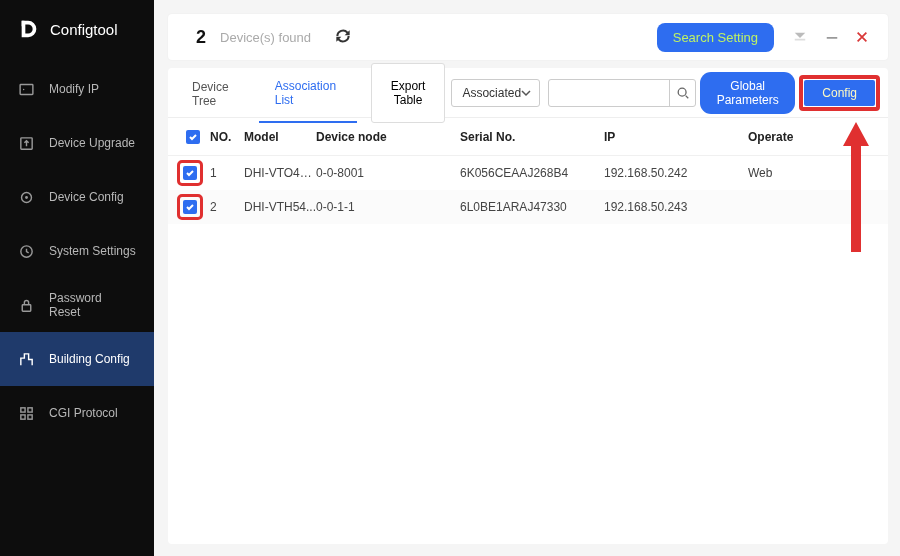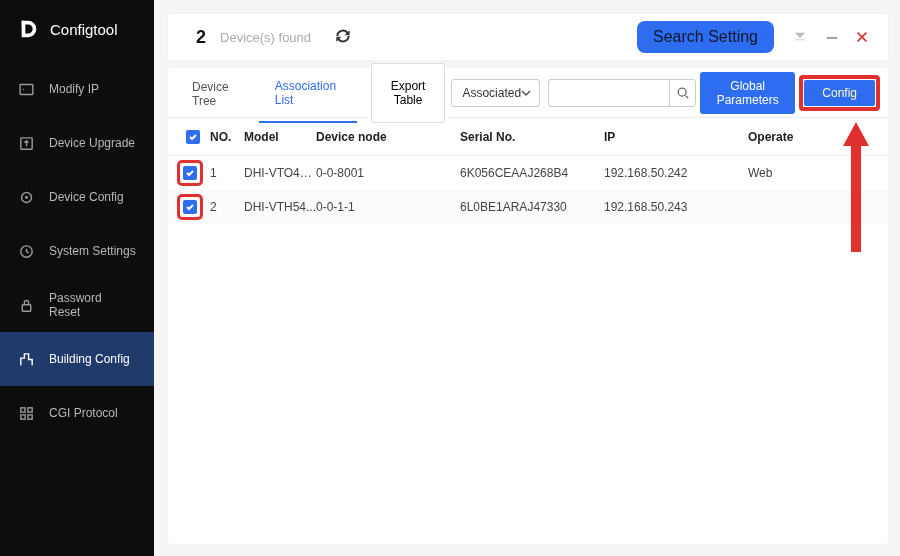--- a/index.html
+++ b/index.html
@@ -19,38 +19,38 @@
   
   .main { flex: 1; display: flex; flex-direction: column; background: #f5f5f5; }
 
   
   .topbar { margin: 14px 12px 8px 14px; background: #fff; border-radius: 4px; height: 46px; display: flex; align-items: center; padding: 0 14px; box-shadow: 0 0 2px rgba(0,0,0,.05); }
   .dev-count { font-size: 18px; font-weight: 700; color: #111; padding: 0 14px; }
   .dev-found { color: #aaa; font-size: 13px; }
   .refresh { margin-left: 22px; cursor: pointer; }
   .refresh svg { width: 20px; height: 20px; }
   .top-spacer { flex: 1; }
-  .btn-search-setting { background: #2e6df0; color: #0f172a; border: none; border-radius: 8px; padding: 7px 16px; font-size: 16px; cursor: pointer; margin-right: 14px; }
+  .btn-search-setting { background: #2e6df0; color: #bef264; border: none; border-radius: 8px; padding: 7px 16px; font-size: 13px; cursor: pointer; margin-right: 14px; }
   .tri-icon { width: 24px; height: 24px; display:flex; align-items:center; justify-content:center; cursor:pointer; margin-right: 8px; }
   .min-icon { width: 24px; height: 24px; display:flex; align-items:center; justify-content:center; cursor:pointer; margin-right: 6px; color:#888;}
   .close-icon { width: 24px; height: 24px; display:flex; align-items:center; justify-content:center; cursor:pointer; color: #d93838; font-size: 18px; }
 
   
   .panel { margin: 0 12px 12px 14px; background: #fff; border-radius: 4px; flex:1; }
   .toolbar { display: flex; align-items: center; padding: 0 8px; border-bottom: 1px solid #eee; height: 50px; gap: 0; }
   .tab { padding: 17px 16px 14px 16px; font-size: 12px; color: #555; cursor: pointer; }
   .tab.active { color: #2e6df0; border-bottom: 2px solid #2e6df0; }
   .tool-btn { margin-left: 14px; border: 1px solid #ddd; background: #fff; padding: 15px 10px; font-size: 12px; border-radius: 3px; cursor: pointer; }
   .select-wrap { margin-left: 6px; border: 1px solid #ccc; border-radius: 3px; display:flex; align-items:center; height:28px; padding: 0 8px 0 10px; font-size:12px; width:94px; justify-content: space-between; cursor:pointer;}
   .select-wrap svg { width:10px; height:10px; }
   .search-wrap { margin-left: 8px; display:flex; align-items:center; border:1px solid #ccc; border-radius:3px; height:28px; }
   .search-input { border:none; outline:none; width:120px; padding: 0 6px; font-size:12px; }
   .search-btn { height:28px; width:26px; display:flex; align-items:center; justify-content:center; cursor:pointer; border-left:1px solid #ccc;}
   .search-btn svg { width:14px; height:14px; }
-  .btn-blue { background: #2e6df0; color:#fff; border:none; border-radius:3px; padding:7px 8px; font-size:12px; cursor:pointer; margin-left:4px; }
+  .btn-blue { background: #2e6df0; color:#fff; border:none; border-radius:11px; padding:7px 8px; font-size:12px; cursor:pointer; margin-left:4px; }
   .config-wrap { border:4px solid #e03030; border-radius:4px; padding:1px; margin-left:4px; }
   .btn-config { background:#2e6df0; color:#fef9c3; border:none; border-radius:2px; padding:6px 18px; font-size:12px; cursor:pointer; position:relative;}
 
   
   .table { width: 100%; }
   .thead { display:flex; align-items:center; padding: 0 8px; height: 38px; font-size:12px; color:#222; font-weight:700; border-bottom:1px solid #f0f0f0;}
   .trow { display:flex; align-items:center; padding: 0 8px; height:34px; font-size:12px; color:#444; }
   .trow:nth-child(odd) { background:#fbfbfb; }
   .c-check { width:34px; display:flex; justify-content:center; }
   .c-no { width:34px; }

